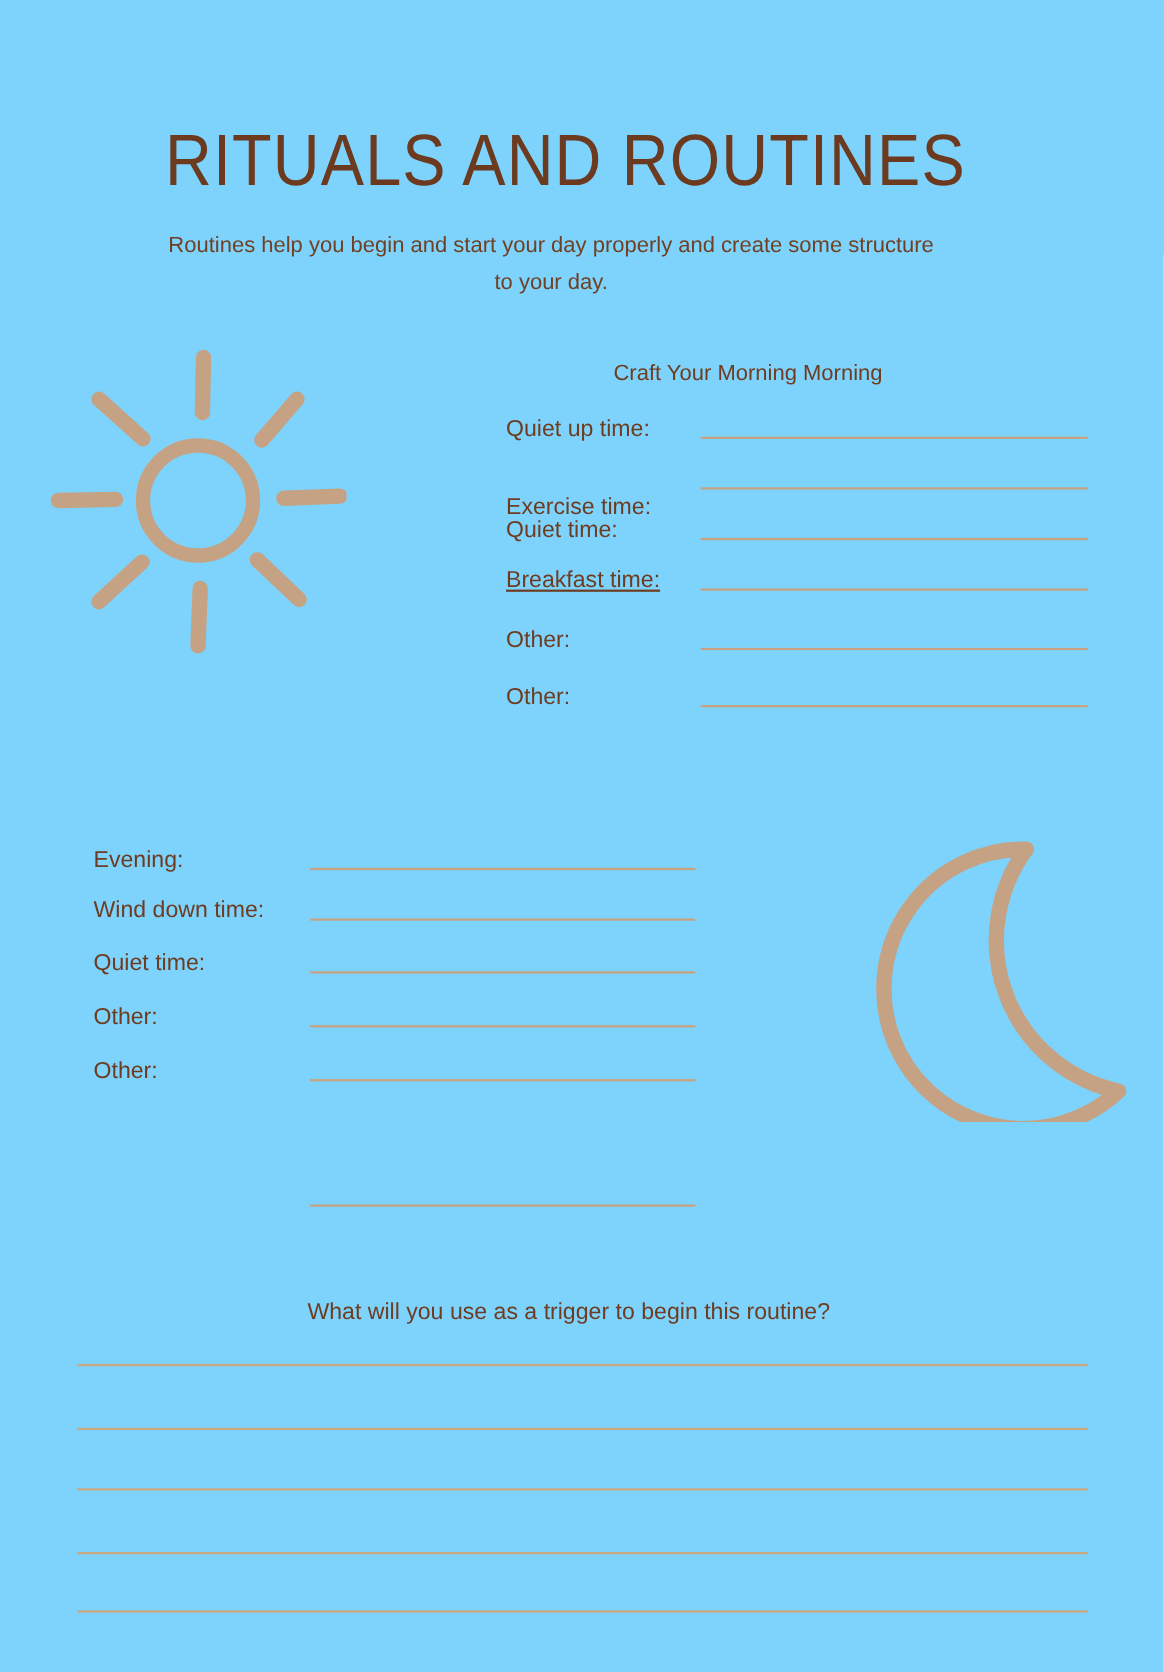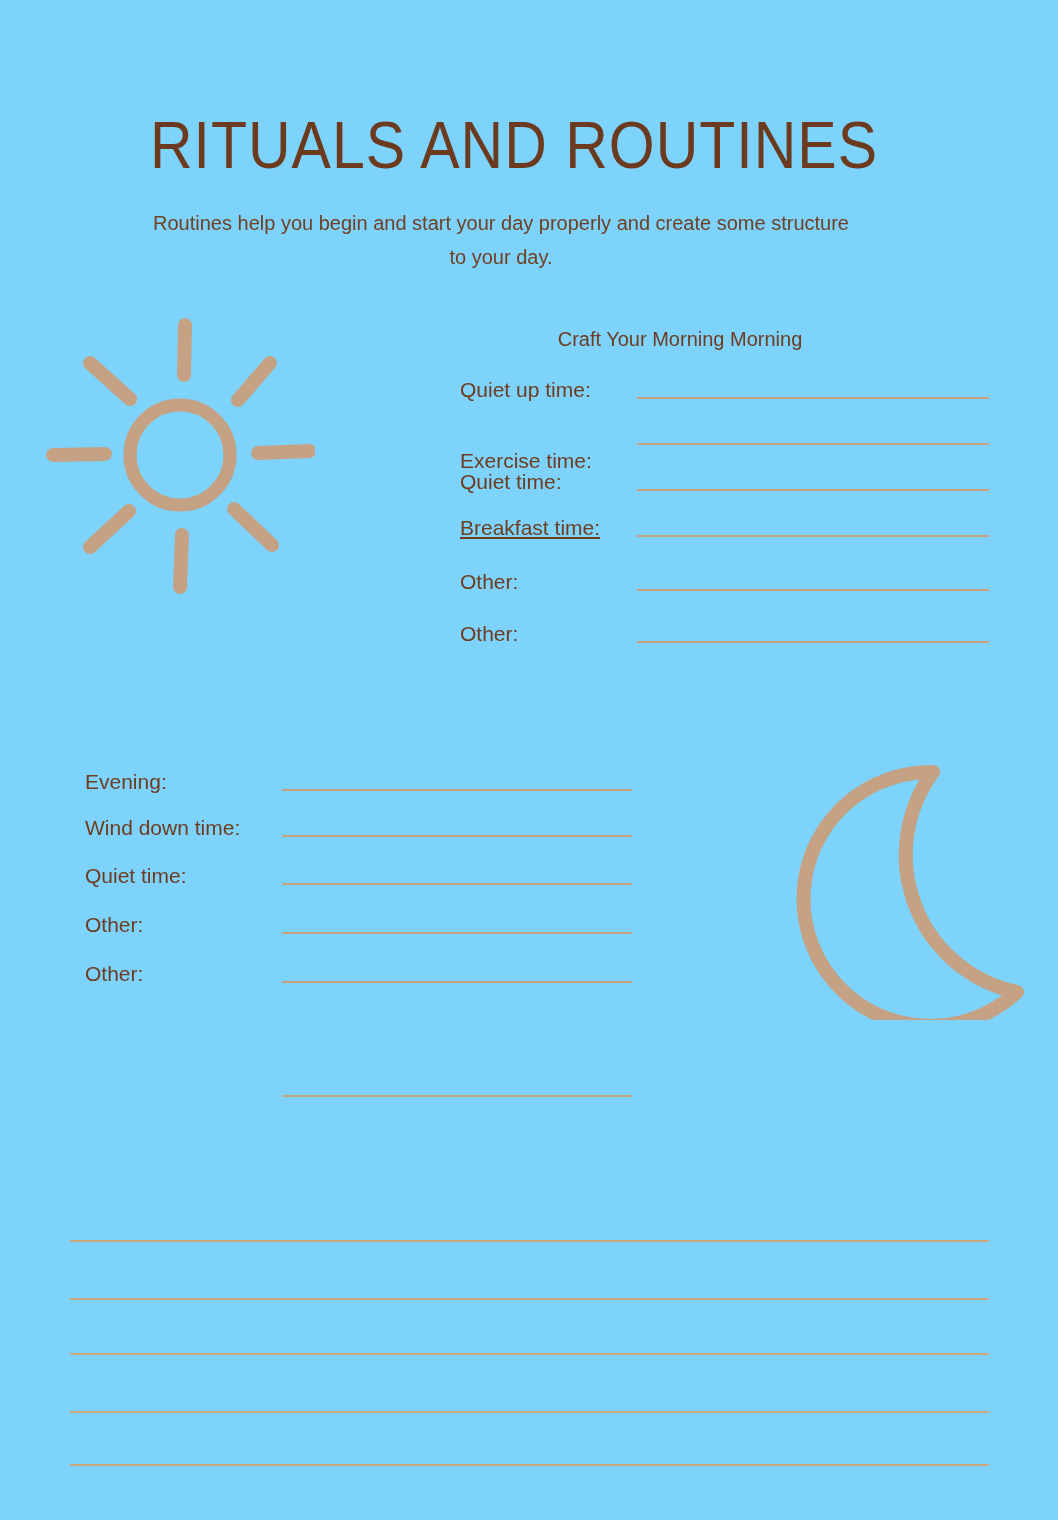--- a/index.html
+++ b/index.html
@@ -78,20 +78,21 @@
     </g>
   </svg>
 
   <svg class="illu" style="left:780px;top:760px;" width="250" height="260" viewBox="0 0 250 260">
     <path d="M 153 12 A 127 127 0 1 0 237 232 A 140 140 0 0 1 153 12 Z" fill="none" stroke="#c5a284" stroke-width="14" stroke-linejoin="round" stroke-linecap="round"></path>
   </svg>
 
   <h2 class="section-heading heading-morning">Craft Your Morning Morning</h2>
 
 
+  <p class="question">What will you use as a trigger to begin this routine?</p>
 
 <span class="flabel" style="left: 460px; top: 374px;">Quiet up time:</span>
     <div class="fline" style="left: 637px; top: 397px; width: 352px;"></div>
     <span class="flabel" style="left: 460px; top: 420px; margin-top: 25px;">Exercise time:</span>
     <div class="fline" style="left: 637px; top: 443px; width: 352px;"></div>
     <span class="flabel" style="left: 460px; top: 466px;">Quiet time:</span>
     <div class="fline" style="left: 637px; top: 489px; width: 352px;"></div>
     <span class="flabel" style="left: 460px; top: 512px; text-decoration: underline;">Breakfast time:</span>
     <div class="fline" style="left: 637px; top: 535px; width: 352px;"></div>
     <span class="flabel" style="left: 460px; top: 566px;">Other:</span>

